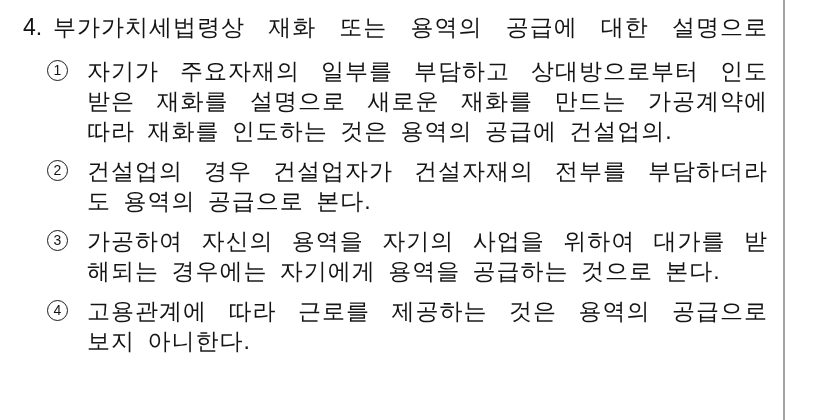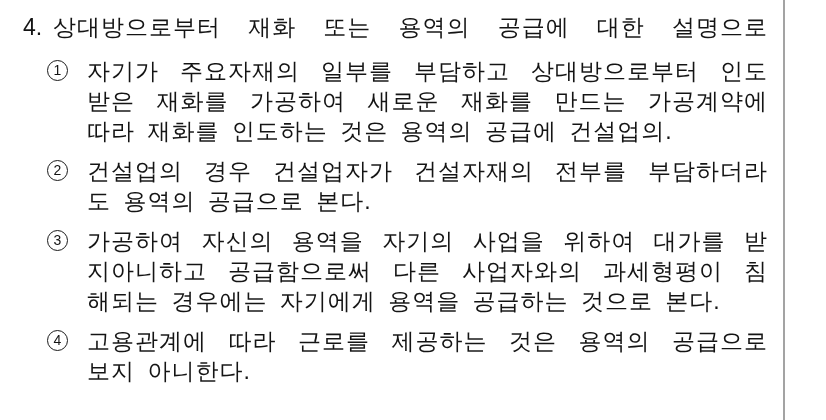--- a/index.html
+++ b/index.html
@@ -67,46 +67,45 @@
   .c-body .line { line-height: 30px; }
 </style>
 </head>
 <body>
 
 <div class="content">
 
   <div class="question">
     <div class="q-num">4.</div>
     <div class="q-body">
-      <div class="line fill">상대방으로부터 재화 또는 용역의 공급에 대한 설명으로</div>
+      <div class="line fill">부가가치세법령상 재화 또는 용역의 공급에 대한 설명으로</div>
     </div>
   </div>
 
   <div class="choice first">
     <div class="marker">1</div>
     <div class="c-body">
       <div class="line fill">자기가 주요자재의 일부를 부담하고 상대방으로부터 인도</div>
-      <div class="line fill">받은 재화를 가공하여 새로운 재화를 만드는 가공계약에</div>
+      <div class="line fill">받은 재화를 설명으로 새로운 재화를 만드는 가공계약에</div>
       <div class="line">따라 재화를 인도하는 것은 용역의 공급에 건설업의.</div>
     </div>
   </div>
 
   <div class="choice">
     <div class="marker">2</div>
     <div class="c-body">
       <div class="line fill">건설업의 경우 건설업자가 건설자재의 전부를 부담하더라</div>
       <div class="line">도 용역의 공급으로 본다.</div>
     </div>
   </div>
 
   <div class="choice">
     <div class="marker">3</div>
     <div class="c-body">
       <div class="line fill">가공하여 자신의 용역을 자기의 사업을 위하여 대가를 받</div>
-      <div class="line fill">지아니하고 공급함으로써 다른 사업자와의 과세형평이 침</div>
       <div class="line">해되는 경우에는 자기에게 용역을 공급하는 것으로 본다.</div>
     </div>
   </div>
 
   <div class="choice">
     <div class="marker">4</div>
     <div class="c-body">
       <div class="line fill">고용관계에 따라 근로를 제공하는 것은 용역의 공급으로</div>
       <div class="line">보지 아니한다.</div>
     </div>

